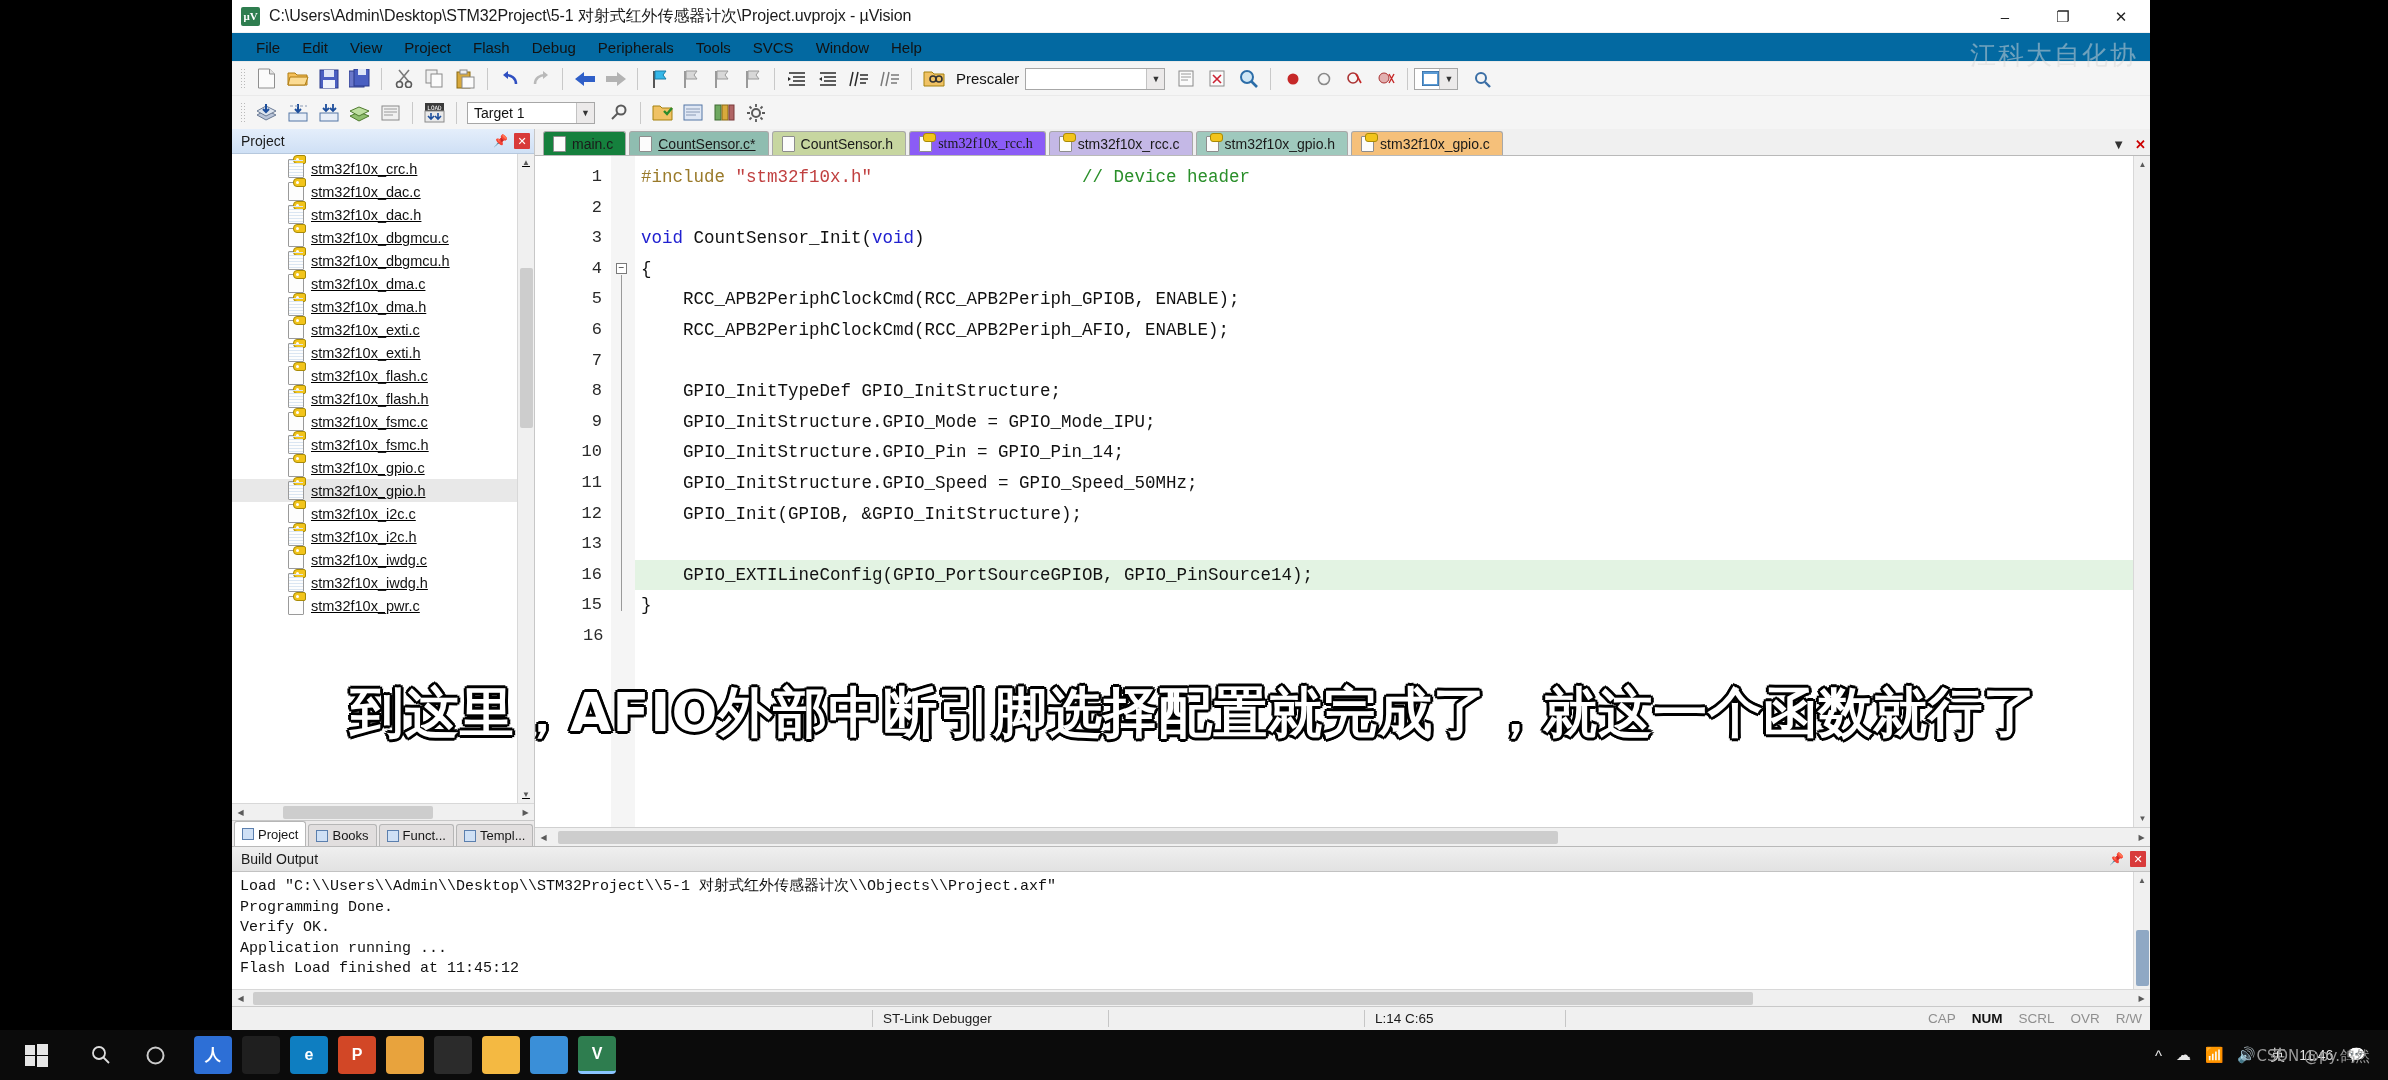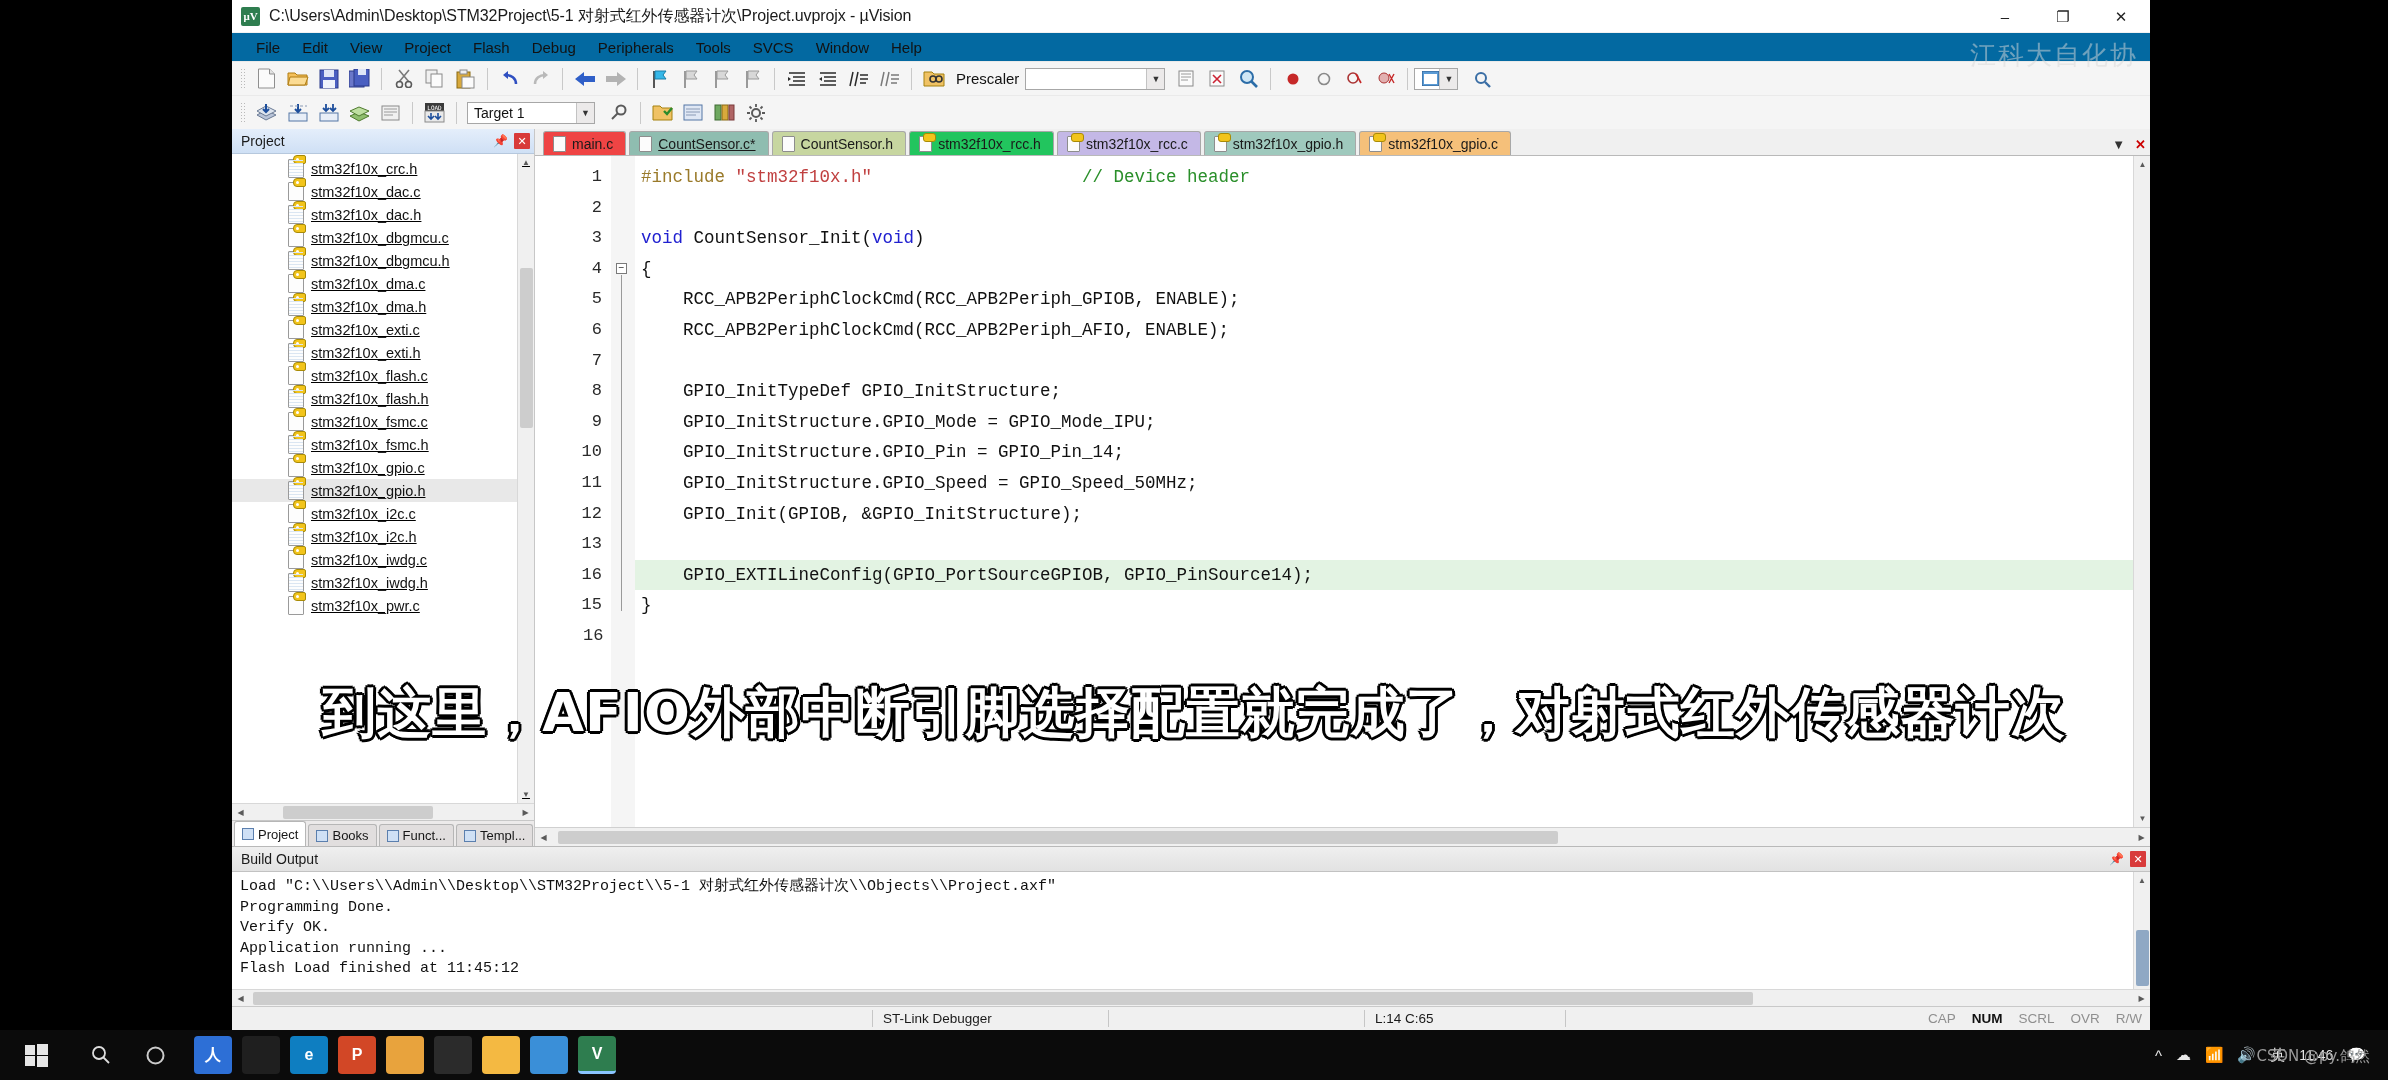--- a/index.html
+++ b/index.html
@@ -765,33 +765,33 @@
                   <rect x="0.5" y="0.5" width="11" height="11" fill="#cfe0f5" stroke="#5b7fae"></rect>
                 </svg></span>
               <span>Templ...</span>
             </div>
           </div>
       </div>
 
       <div class="rightcol">
 
         <div class="etabstrip" id="editor-tabs">
-          <div class="etab" style="background: #ef4444;">
+          <div class="etab" style="background: #15803d;">
               <span class="dot"></span>
               <span class="lbl">main.c</span>
             </div>
             <div class="etab active" style="background: rgb(143, 189, 176);">
               <span class="dot"></span>
               <span class="lbl">CountSensor.c*</span>
             </div>
             <div class="etab" style="background: rgb(199, 214, 160);">
               <span class="dot"></span>
               <span class="lbl">CountSensor.h</span>
             </div>
-            <div class="etab" style="background: #22c55e;">
+            <div class="etab" style="background: #8b5cf6; font-family: Liberation Serif, serif;">
               <span class="dot keyed"></span>
               <span class="lbl">stm32f10x_rcc.h</span>
             </div>
             <div class="etab" style="background: rgb(196, 184, 230);">
               <span class="dot keyed"></span>
               <span class="lbl">stm32f10x_rcc.c</span>
             </div>
             <div class="etab" style="background: rgb(159, 201, 189);">
               <span class="dot keyed"></span>
               <span class="lbl">stm32f10x_gpio.h</span>
@@ -890,21 +890,21 @@
           <div class="sb-flag">OVR</div>
           <div class="sb-flag">R/W</div>
         </div>
     </div>
   </div>
 
   <div class="bg-left"></div>
   <div class="bg-right"></div>
 
   <div class="watermark-tr">江科大自化协</div>
-  <div class="subtitle">到这里，AFIO外部中断引脚选择配置就完成了，对射式红外传感器计次</div>
+  <div class="subtitle">到这里，AFIO外部中断引脚选择配置就完成了，就这一个函数就行了</div>
   <div class="watermark-br">CSDN @py.鸽然</div>
 
   <div class="taskbar">
     <div class="tb-start">
       <svg width="23" height="23" viewBox="0 0 23 23">
           <g fill="#e6e6e6">
             <rect x="0" y="1" width="10" height="10"></rect>
             <rect x="12" y="0" width="11" height="11"></rect>
             <rect x="0" y="12" width="10" height="10"></rect>
             <rect x="12" y="12" width="11" height="11"></rect>

